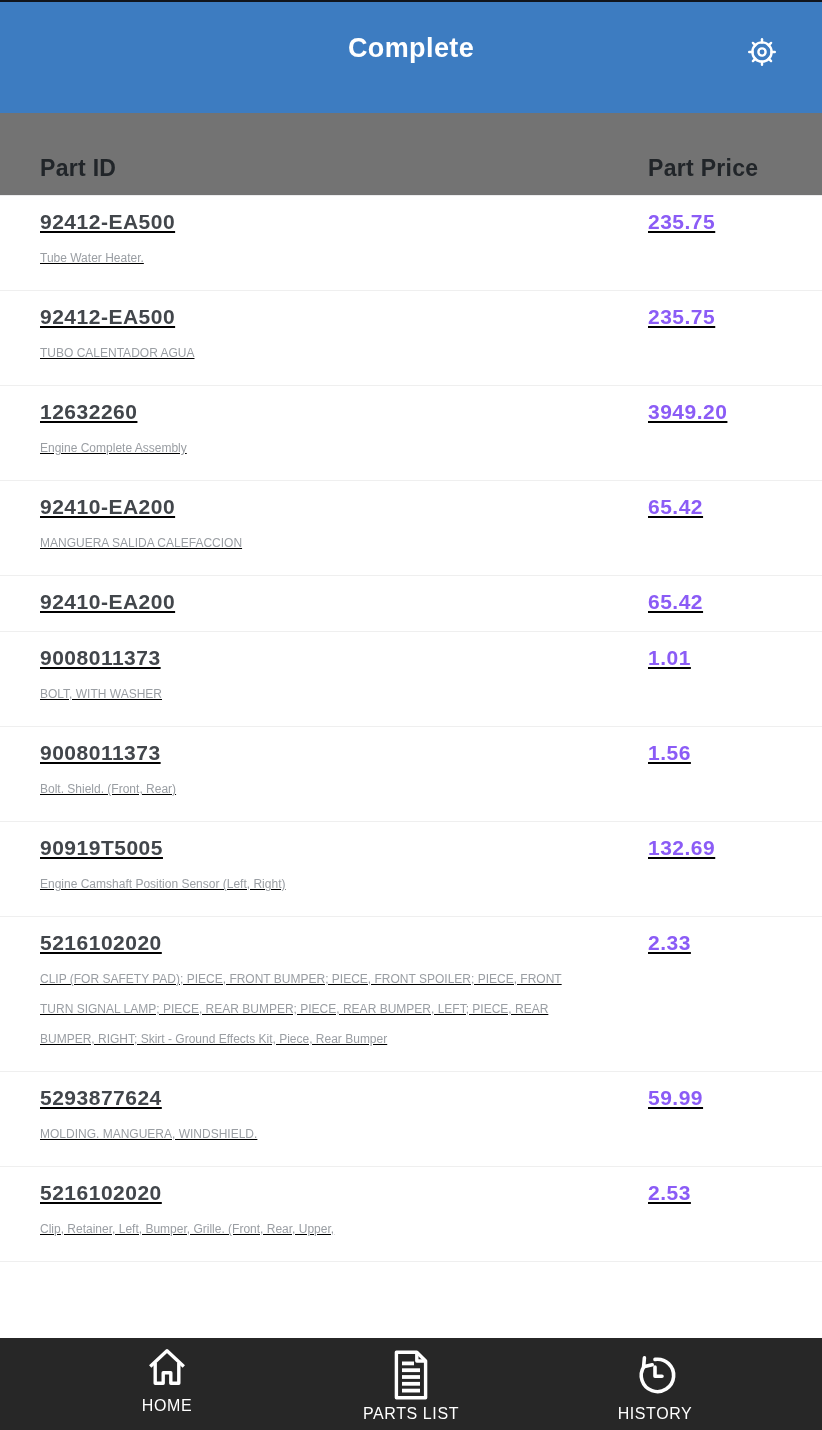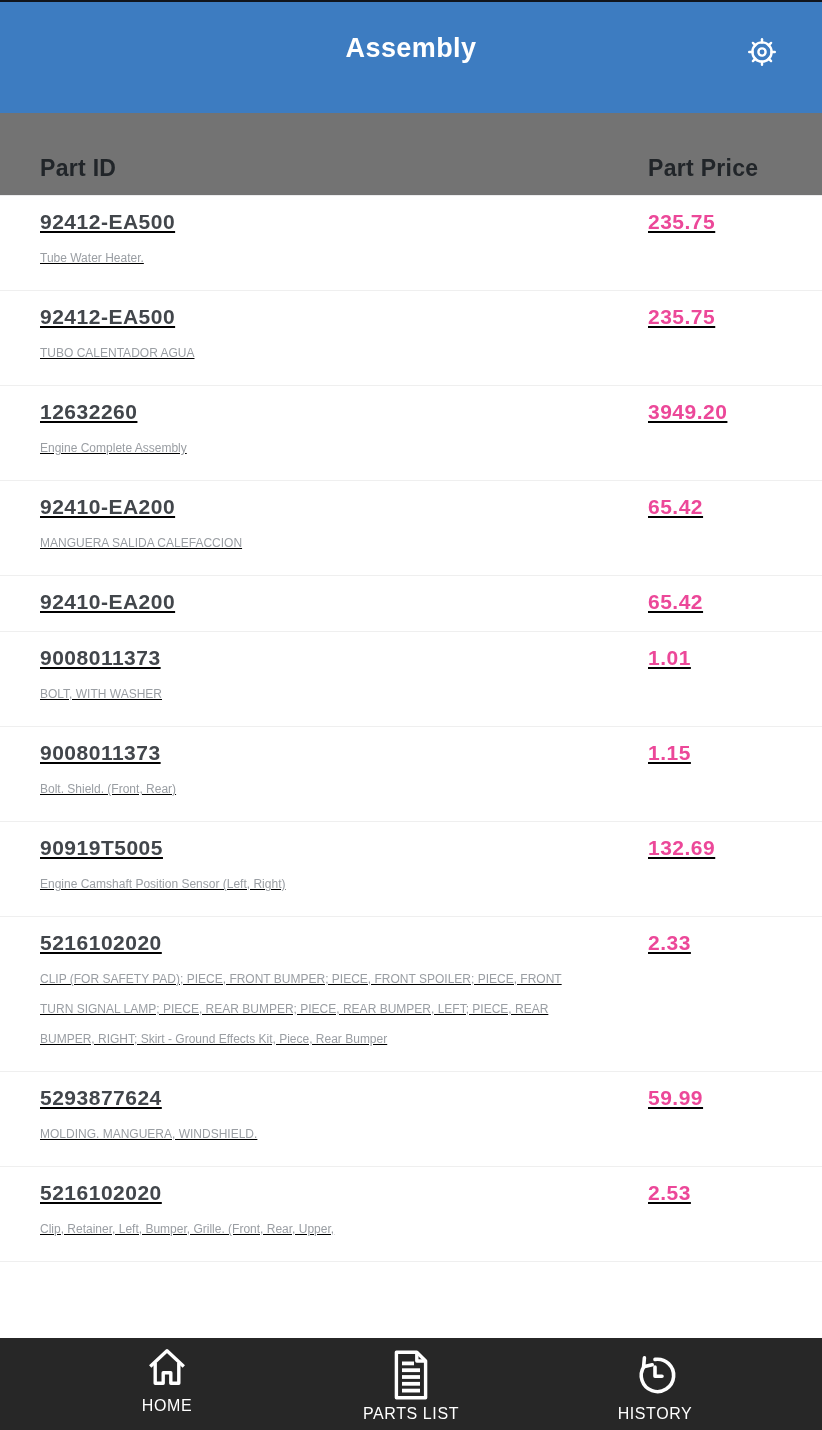--- a/index.html
+++ b/index.html
@@ -85,21 +85,21 @@
   .part-desc {
     margin-top: 9px;
     font-size: 12px;
     color: #9a9ea3;
     line-height: 30px;
     max-width: 535px;
   }
   .part-price {
     font-size: 21px;
     font-weight: 700;
-    color: #ec4899;
+    color: #8b5cf6;
     letter-spacing: 0.5px;
     line-height: 24px;
   }
 
   
   .bottom-nav {
     position: absolute;
     left: 0; right: 0; bottom: 0;
     height: 92px;
     background: #272727;
@@ -130,21 +130,21 @@
   .nav-item svg { display: block; }
 </style>
 </head>
 <body>
 
 <div class="app-frame">
 
   <div class="top-edge"></div>
 
   <header class="app-bar">
-    <div class="app-bar-title">Assembly</div>
+    <div class="app-bar-title">Complete</div>
     <button class="settings-btn">
       <span>
         <svg width="32" height="32" viewBox="0 0 32 32" fill="none" stroke="#ffffff" stroke-width="2.4" stroke-linecap="round">
           <circle cx="16" cy="16" r="9.6"></circle>
           <circle cx="16" cy="16" r="3.6"></circle>
           <line x1="16" y1="3.2" x2="16" y2="6.6"></line>
           <line x1="16" y1="25.4" x2="16" y2="28.8"></line>
           <line x1="3.2" y1="16" x2="6.6" y2="16"></line>
           <line x1="25.4" y1="16" x2="28.8" y2="16"></line>
           <line x1="6.9" y1="6.9" x2="9.4" y2="9.4"></line>
@@ -207,21 +207,21 @@
       <div class="part-desc">BOLT, WITH WASHER</div>
     </div>
     <div class="part-price">1.01</div>
   </div>
 
   <div class="part-row">
     <div>
       <div class="part-id">9008011373</div>
       <div class="part-desc">Bolt. Shield. (Front, Rear)</div>
     </div>
-    <div class="part-price">1.15</div>
+    <div class="part-price">1.56</div>
   </div>
 
   <div class="part-row">
     <div>
       <div class="part-id">90919T5005</div>
       <div class="part-desc">Engine Camshaft Position Sensor (Left, Right)</div>
     </div>
     <div class="part-price">132.69</div>
   </div>
 

